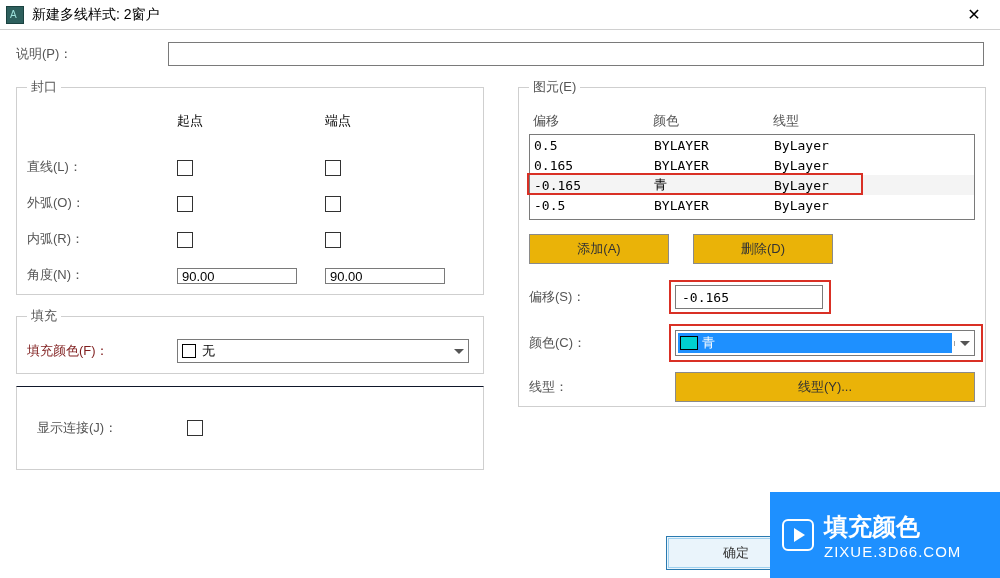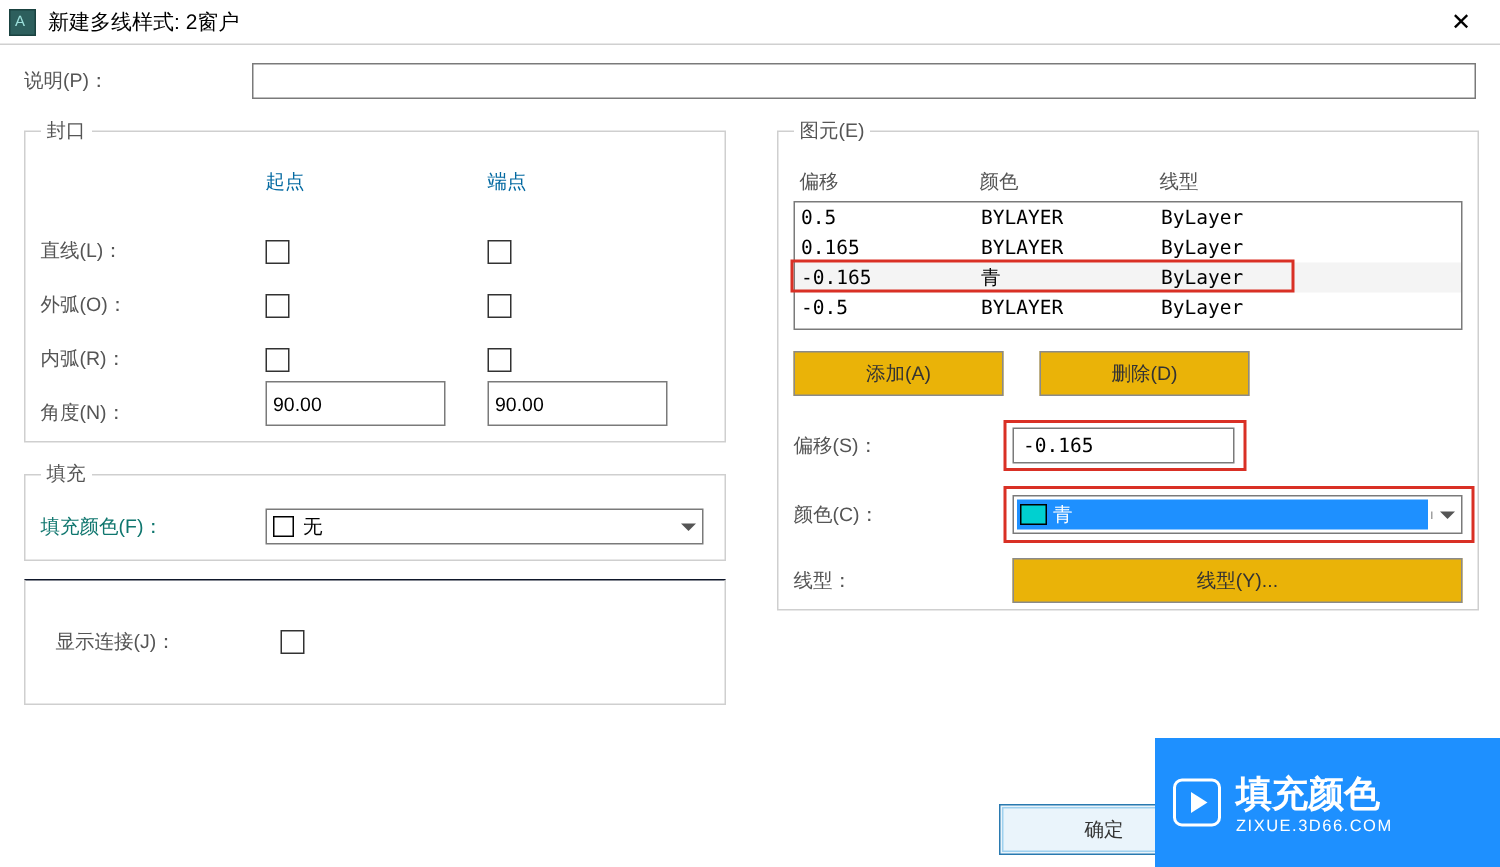--- a/index.html
+++ b/index.html
@@ -59,38 +59,38 @@
     padding: 10px 10px 10px 10px;
   }
   fieldset.blk > legend {
     padding: 0 4px;
     color: #555;
     font-size: 13px;
   }
   .caps-header {
     display:flex;
     margin: 6px 0 10px 0;
-    color:#0369a1;
+    color:#000000;
   }
   .caps-col1 { width: 150px; }
   .caps-col2 { width: 148px; }
   .caps-col3 { width: 148px; }
   .caps-row {
     display:flex; align-items:flex-end; height: 36px;
   }
   .caps-row .lab { width:150px; color:#555;}
   .caps-row .c2, .caps-row .c3 { width:148px; display:flex; align-items:center; }
   .chk {
     width:16px; height:16px; border:1px solid #323232; background:#fff; display:inline-block;
   }
   .ang-input {
-    width:120px; height:30px; border:1px solid #7a7a7a; padding: 0 4px; font-family: inherit; font-size:13px;
+    width:120px; height:16px; border:1px solid #7a7a7a; padding: 0 4px; font-family: inherit; font-size:13px;
   }
   .fill-row { display:flex; align-items:center; margin-top:4px;}
-  .fill-lab { width:150px; color:#0f766e;}
+  .fill-lab { width:150px; color:#7f1d1d;}
   .fill-select {
     width: 292px; height:24px; border:1px solid #7a7a7a;
     display:flex; align-items:center; padding:0 4px;
     justify-content: space-between; background:#fff;
   }
   .fill-select .sw {
     width:14px; height:14px; border:1px solid #000; background:#fff; margin-right:6px;
   }
   .fill-select .txt {flex:1;}
   .arrow-down {
@@ -156,21 +156,21 @@
     padding-left:12px; font-size:24px; font-weight:bold;
   }
   .watermark .play {
     width:32px; height:32px; border:2px solid #fff; border-radius:6px;
     display:flex; align-items:center; justify-content:center; margin-right:10px;
   }
   .watermark .tri {
     width:0;height:0;border-top:7px solid transparent;border-bottom:7px solid transparent;border-left:11px solid #fff;
     margin-left:3px;
   }
-  .watermark .sub { font-size:11px; font-weight:normal; letter-spacing:1px;}
+  .watermark .sub { font-size:15px; font-weight:normal; letter-spacing:1px;}
   .redbox { position:absolute; border:2px solid #d93025; pointer-events:none;}
 </style>
 </head>
 <body>
 
 <div class="titlebar">
   <span class="icon"></span>
   <span class="title">新建多线样式: 2窗户</span>
   <span class="close">✕</span>
 </div>

